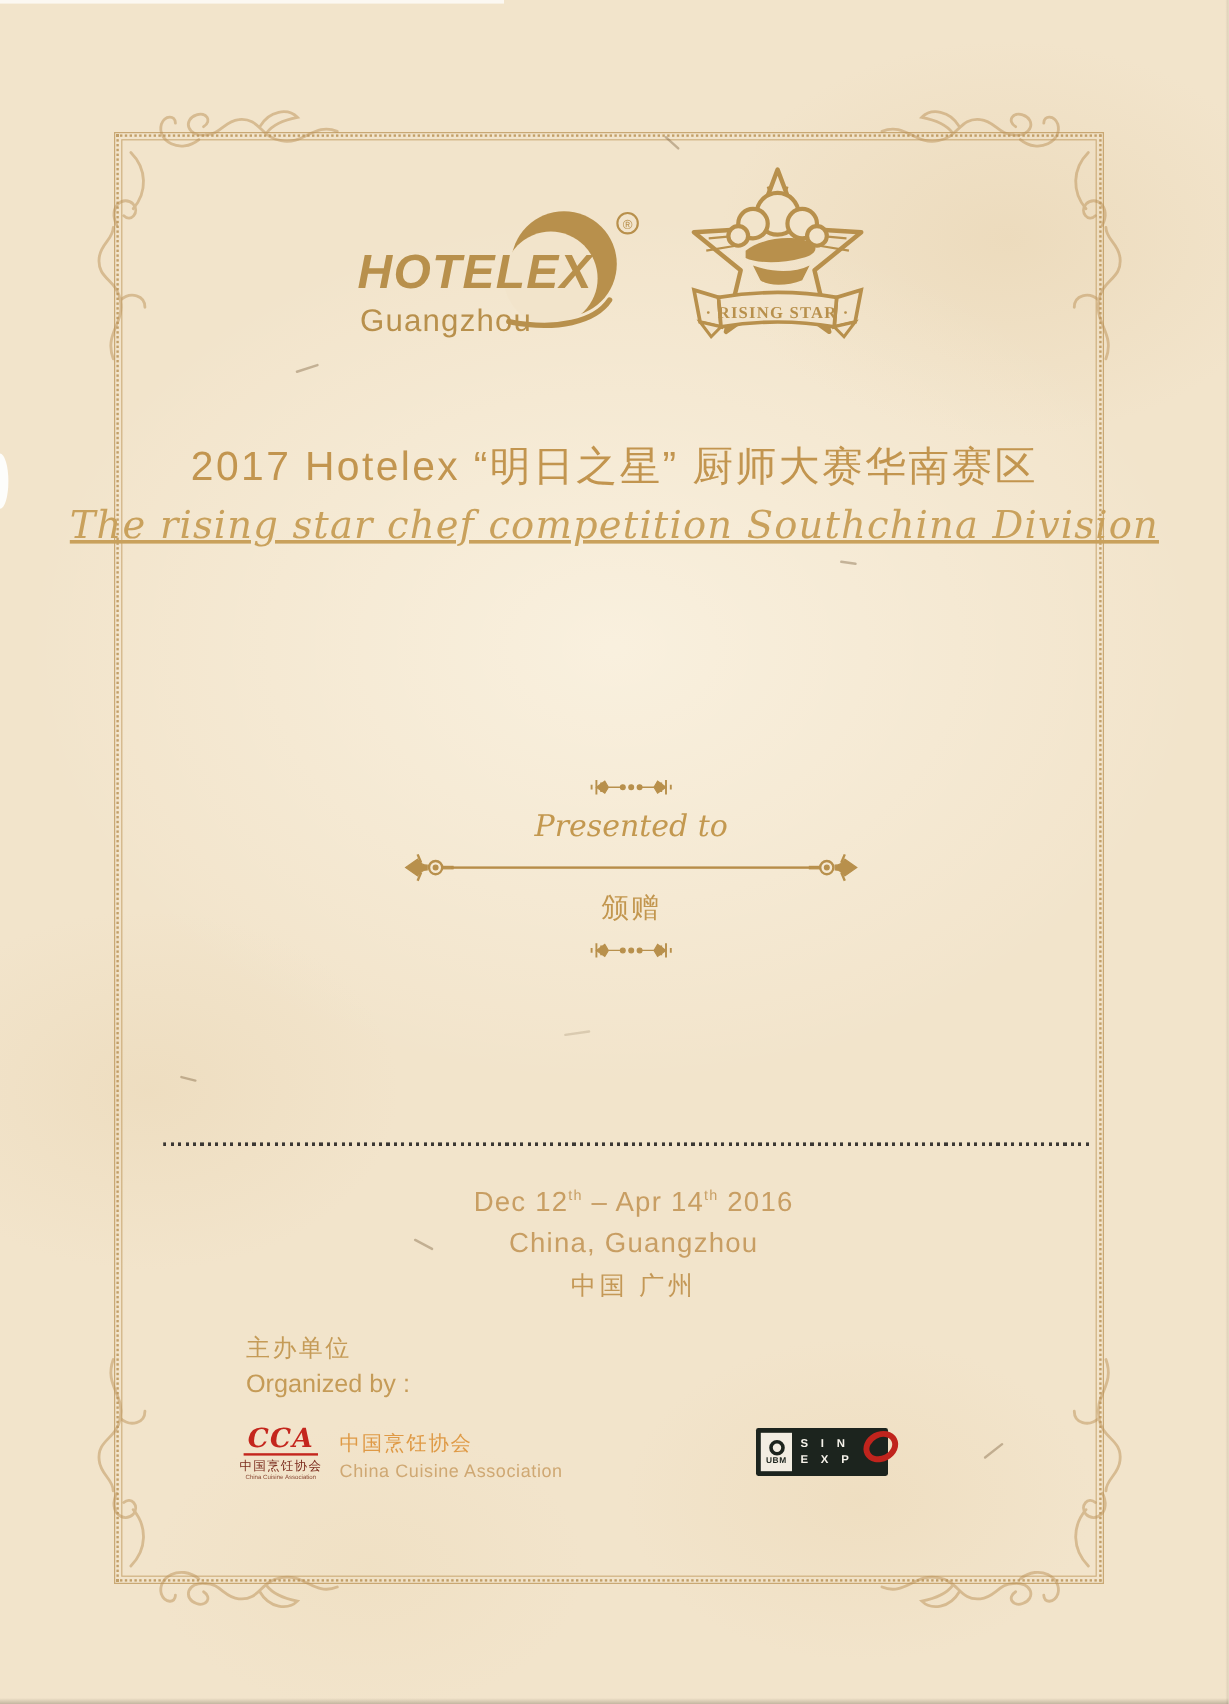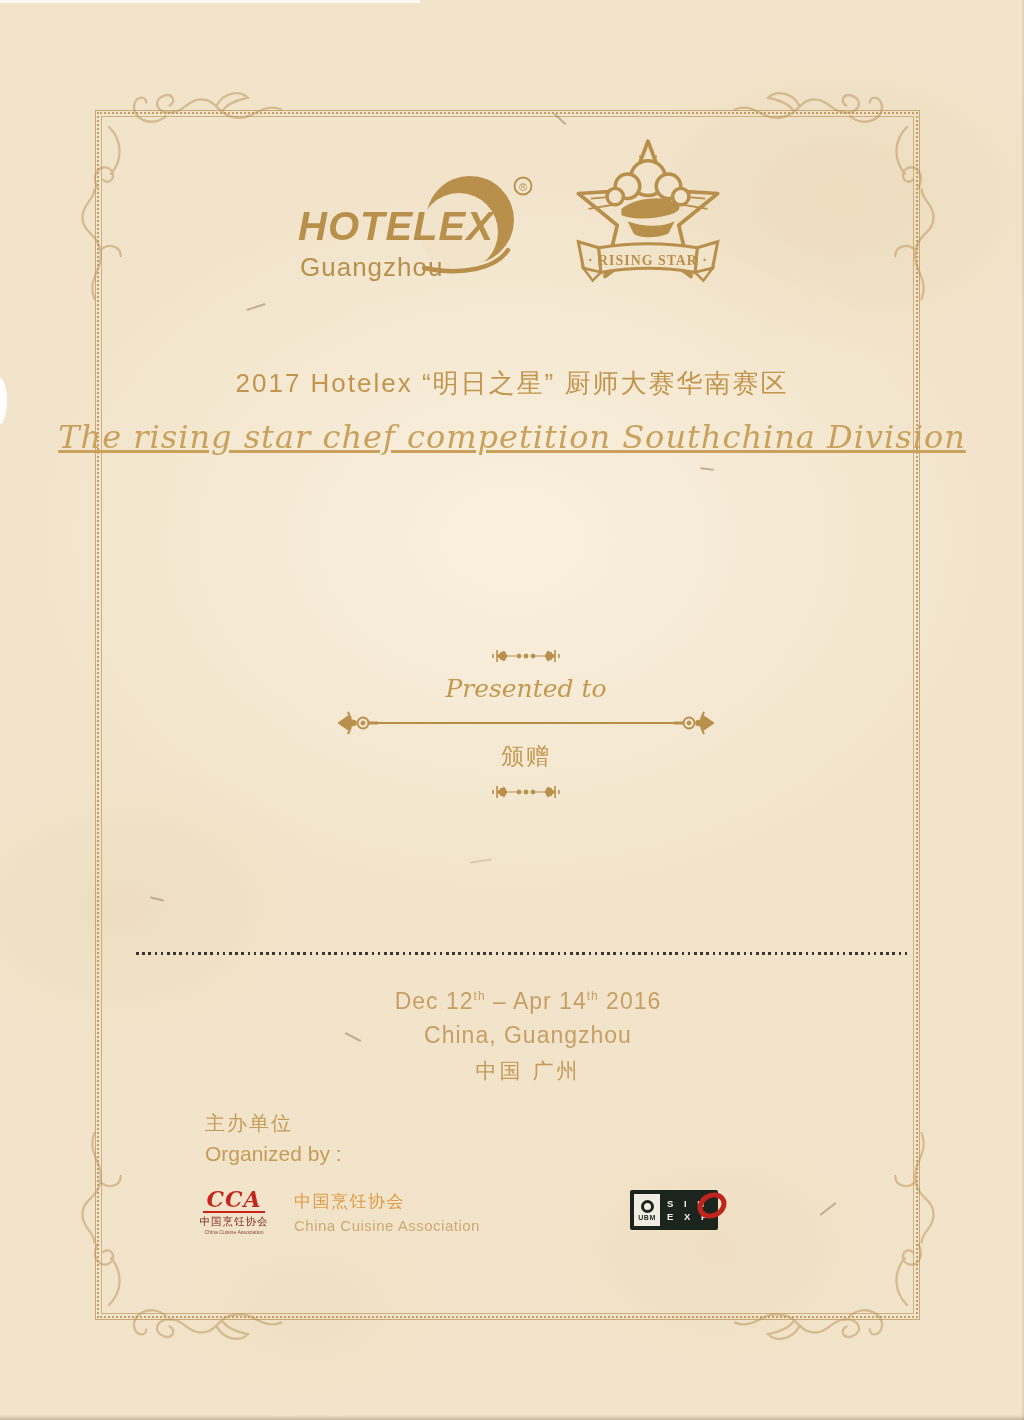--- a/index.html
+++ b/index.html
@@ -25,21 +25,21 @@
   .corner.tl { left:68px;  top:86px; }
   .corner.tr { right:76px; top:86px;  transform:scaleX(-1); }
   .corner.bl { left:68px;  bottom:74px; transform:scaleY(-1); }
   .corner.br { right:76px; bottom:74px; transform:scale(-1,-1); }
   .flourish { stroke:#bb9258; fill:none; stroke-width:2.4; stroke-linecap:round; opacity:.5; }
   
   .hotelex { position:absolute; left:292px; top:164px; width:246px; height:122px; }
   .starbadge { position:absolute; left:566px; top:136px; width:164px; height:156px; }
   
   .ctext { position:absolute; left:0; right:0; text-align:center; color:#c2954f; }
-  .title-zh { top:366px; font-size:26px; letter-spacing:2px; color:#c2954f; }
+  .title-zh { top:366px; font-size:34px; letter-spacing:2px; color:#c2954f; }
   .title-en { top:418px; font-size:32px; font-family:"DejaVu Serif", serif; font-style:italic;
               color:#c9a15c; letter-spacing:1px;text-decoration:underline; }
   .award-zh { top:502px; font-size:62px; letter-spacing:7px; color:#c59b51; font-weight:500; }
   .award-en { top:594px; font-size:32px; font-family:"DejaVu Serif", serif; font-style:italic;
               color:#c7a25d; }
   .presented-group { position:absolute; left:0; right:0; top:648px; transform:translateX(14px); }
   .divider { display:block; margin:0 auto; width:70px; height:16px; }
   .presented-en { text-align:center; font-family:"DejaVu Serif", serif; font-style:italic;
                   font-size:25px; color:#c3984f; margin-top:10px; }
   .rule-wrap { position:relative; width:300px; margin:8px auto 0 auto; height:24px; }
@@ -56,31 +56,31 @@
   .event { position:absolute; left:0; right:0; top:988px; text-align:center;
            transform:translateX(16px); color:#c89e63; }
   .event .date { font-size:23px; letter-spacing:1px; }
   .event .date .sup { font-size:12px; vertical-align:super;text-align:right; }
   .event .loc-en { font-size:23px; margin-top:7px; letter-spacing:1px; }
   .event .loc-zh { font-size:21px; margin-top:8px; letter-spacing:3px; color:#c49856; }
   
   .org-label { position:absolute; left:205px; top:1110px; color:#c59b57; }
   .org-label .zh { font-size:20px; letter-spacing:2px; }
   .org-label .en { font-size:21px; margin-top:5px; }
-  .org-cca { position:absolute; left:198px; top:1190px; display:flex; gap:24px; align-items:center; }
+  .org-cca { position:absolute; left:198px; top:1190px; display:flex; gap:13px; align-items:flex-end; }
   .cca-logo { width:72px; text-align:center; }
   .cca-letters { font-family:"DejaVu Serif", serif; font-style:italic; font-weight:bold;
                  font-size:22px; color:#c4261d; line-height:.9; border-bottom:2.5px solid #c4261d;
                  display:inline-block; padding:0 3px 1px 3px; letter-spacing:1px; }
   .cca-zh { font-size:10.5px; color:#7c2d1e; letter-spacing:1px; margin-top:2px; white-space:nowrap; }
   .cca-en { font-size:6px; color:#8a4a35; transform:scale(.85); white-space:nowrap; }
   .org-names .zh { font-size:17px; color:#df9a46; letter-spacing:1.5px; }
   .org-names .en { font-size:15px; color:#cfa873; margin-top:4px; letter-spacing:.5px; }
   .org-ubm { position:absolute; left:630px; top:1190px; display:flex; gap:15px; align-items:flex-start; }
-  .ubm-box { position:relative; width:88px; height:40px; background:#1c241e; border-radius:2px;
+  .ubm-box { position:relative; width:110px; height:40px; background:#1c241e; border-radius:2px;
              display:flex; align-items:center; padding:4px; }
   .ubm-white { width:26px; height:32px; background:#f2ede2; display:flex; flex-direction:column;
                align-items:center; justify-content:center; gap:1px; }
   .ubm-circle { width:13px; height:13px; border:3.5px solid #1c241e; border-radius:50%; }
   .ubm-ubm { font-size:7px; font-weight:bold; color:#1c241e; letter-spacing:.5px; }
   .ubm-rows { flex:1; display:flex; flex-direction:column; gap:3px; padding-left:7px; }
   .ubm-row { font-size:9.5px; font-weight:bold; color:#f5f2ea; letter-spacing:4px; line-height:1; white-space:nowrap; }
   .ubm-o { position:absolute; right:-9px; top:3px; width:30px; height:25px;
            border:5px solid #c0241d; border-radius:50%; transform:rotate(-28deg); }
   .org-ubm .org-names .zh { color:#d49b6f; }

